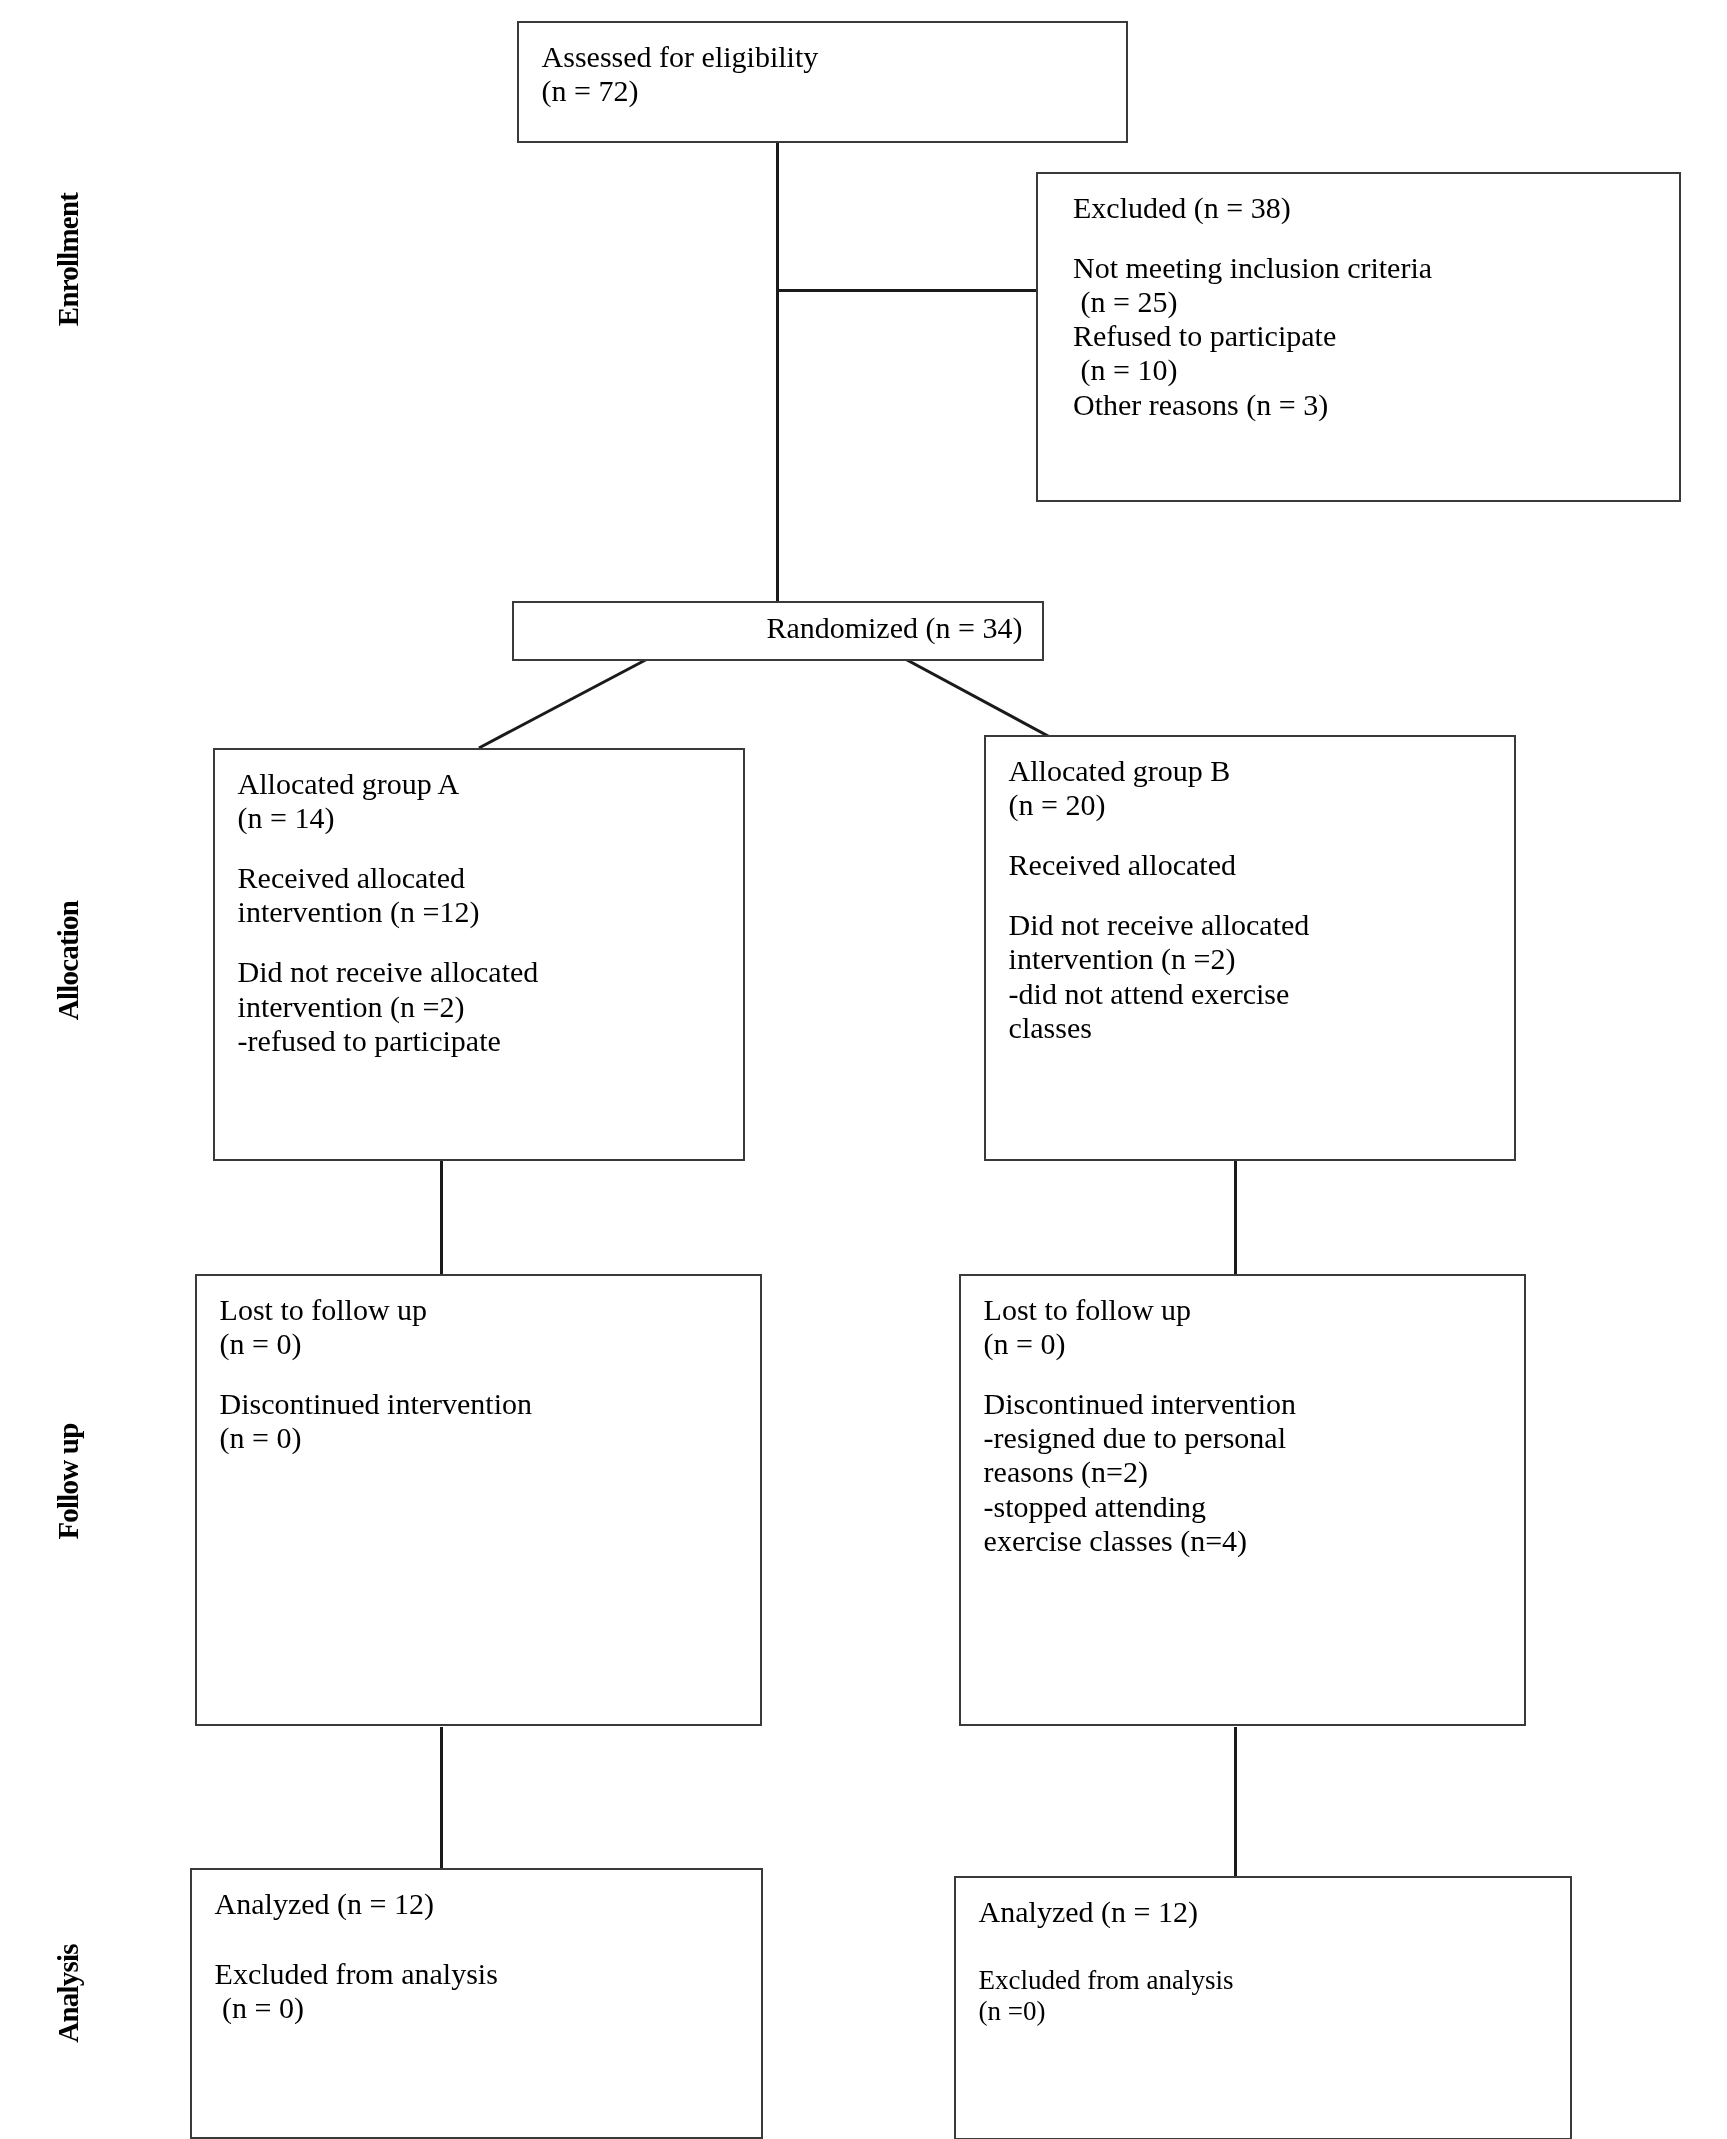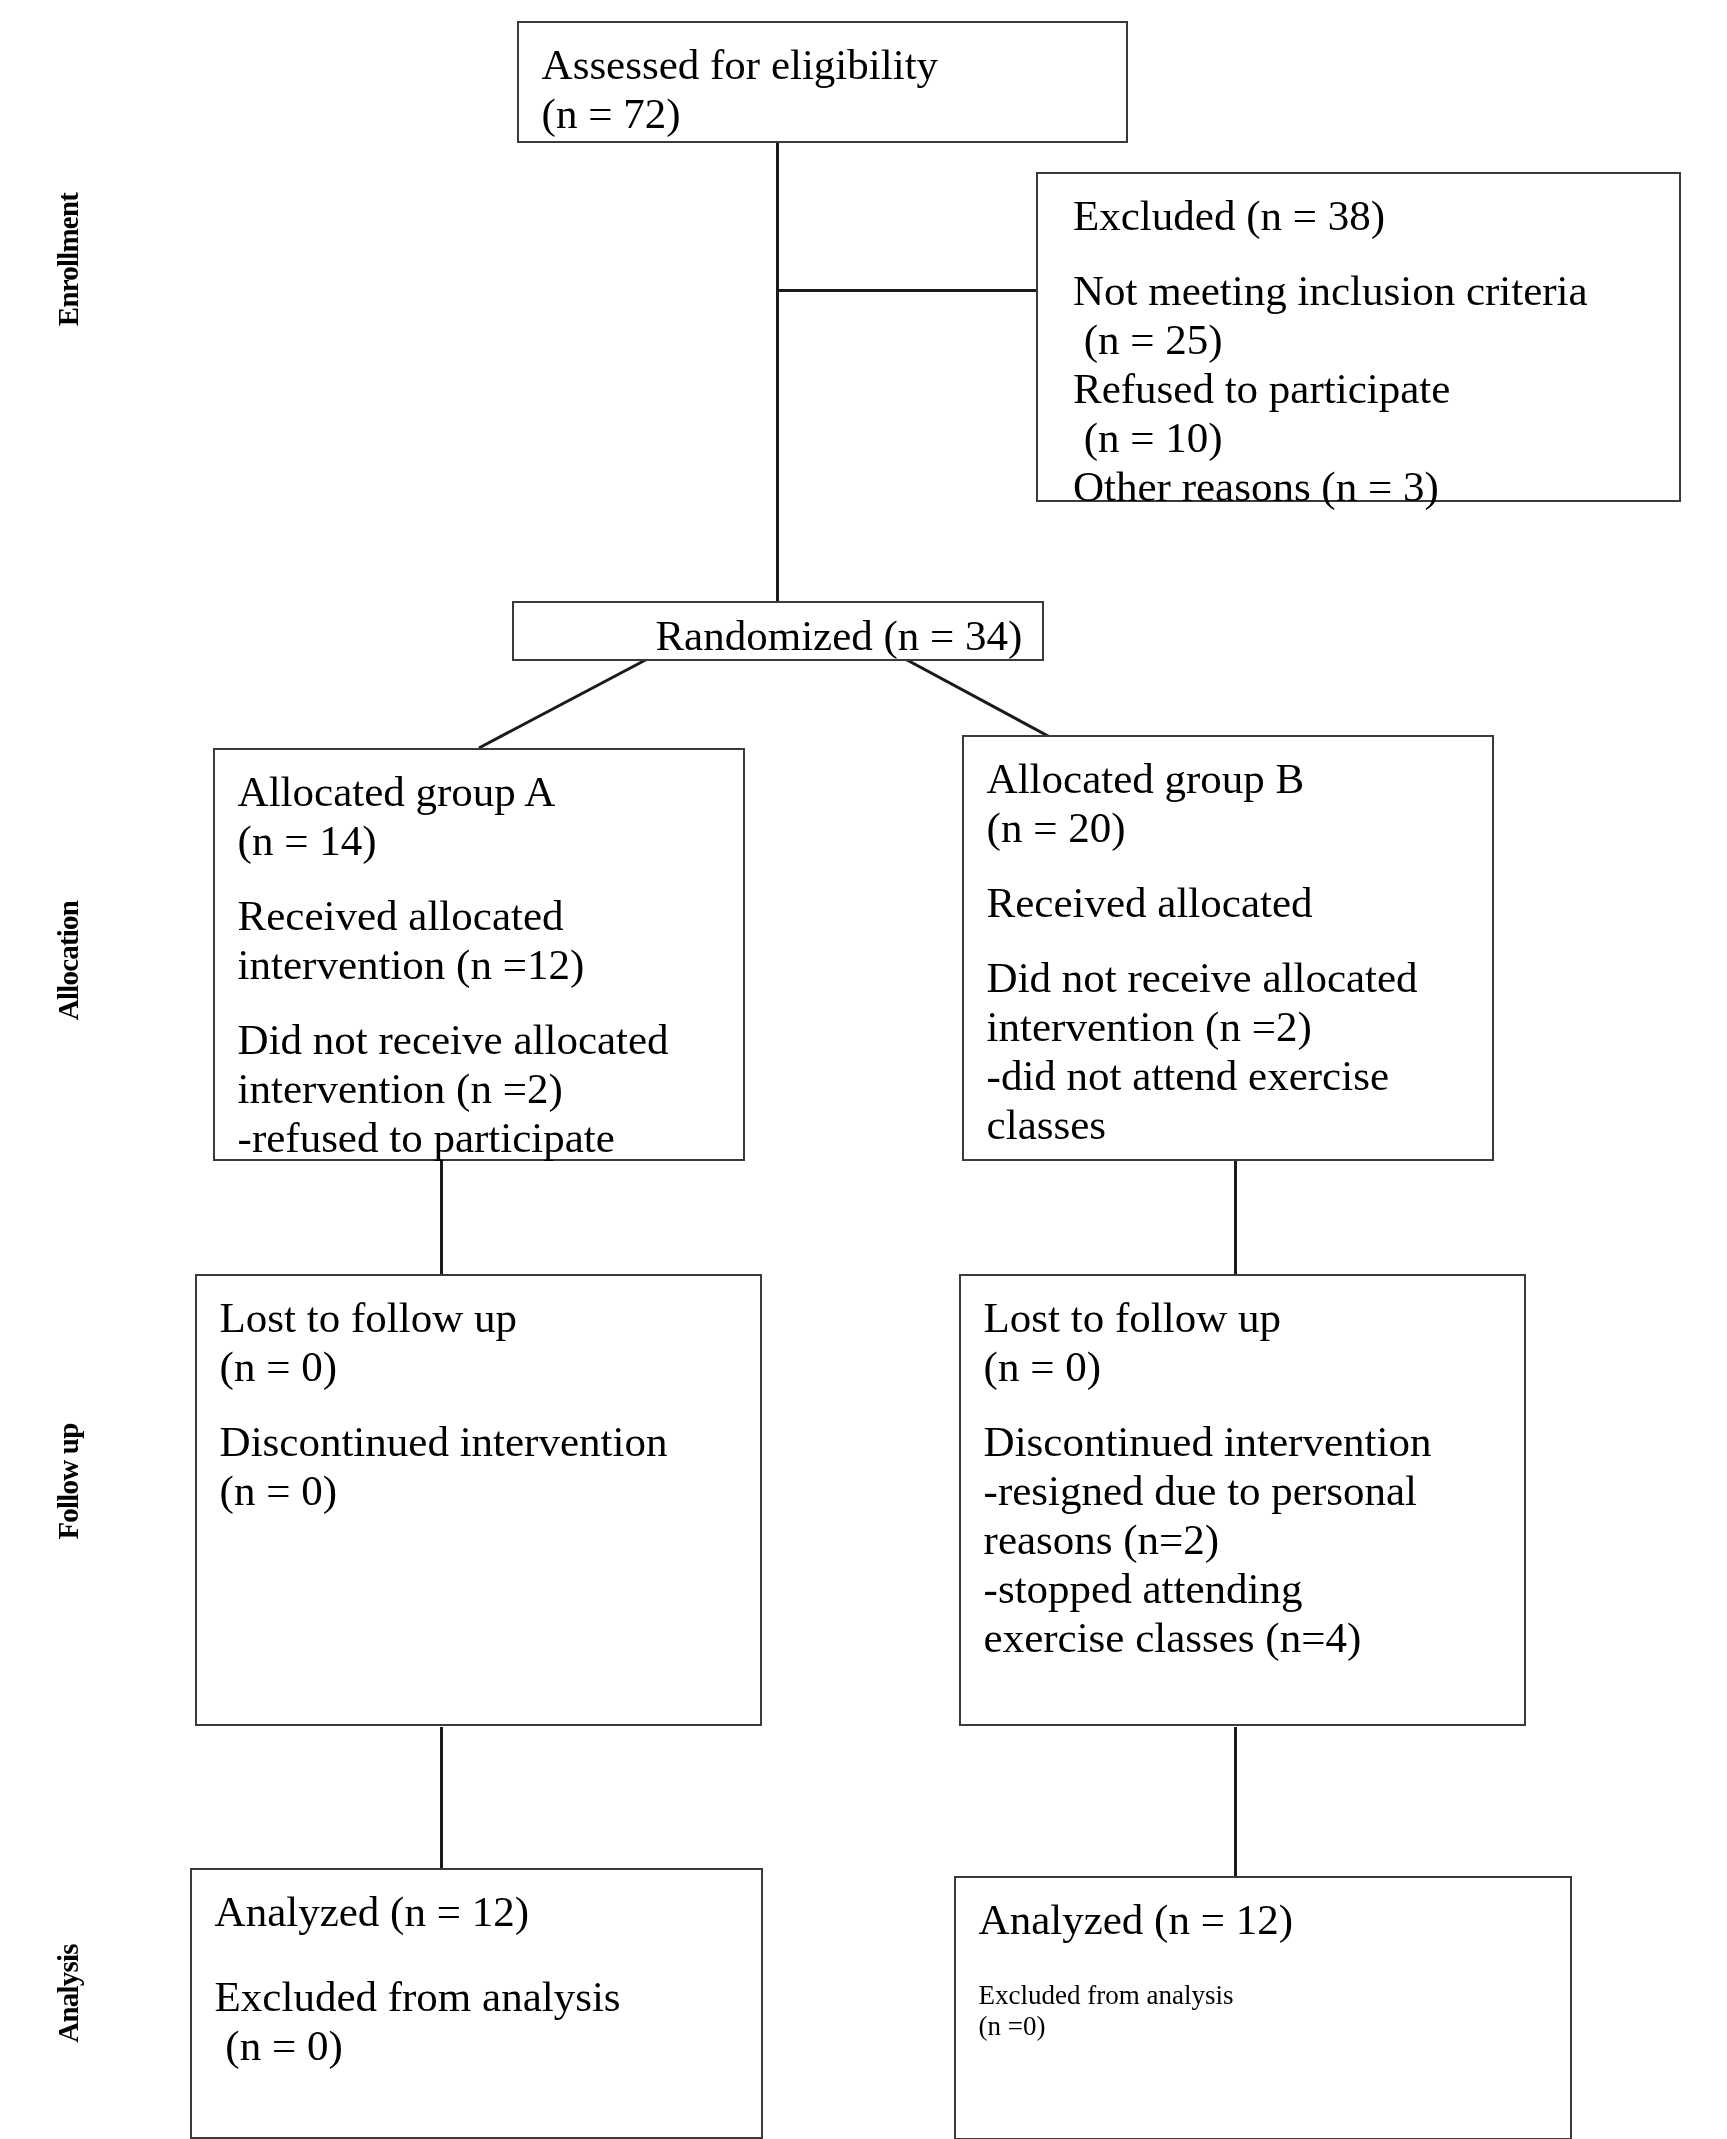--- a/index.html
+++ b/index.html
@@ -35,21 +35,21 @@
 
   
   .box {
     position: absolute;
     box-sizing: border-box;
     background: #ffffff;
     border: 2.3px solid #3a3a3a;
     padding: 16.6px 19.6px 13.6px 22.6px;
   }
   .box .line {
-    font-size: 43px;
+    font-size: 30px;
     line-height: 1.14;
     white-space: pre-wrap;
     color: #000;
   }
   .box .line.small {
     font-size: 27px;
     line-height: 1.16;
   }
   .box .gap {
     height: 26px;
@@ -139,21 +139,21 @@
     <div class="line">(n = 14)</div>
     <div class="gap"></div>
     <div class="line">Received allocated</div>
     <div class="line">intervention (n =12)</div>
     <div class="gap"></div>
     <div class="line">Did not receive allocated</div>
     <div class="line">intervention (n =2)</div>
     <div class="line">-refused to participate</div>
   </div>
 
-  <div class="box" style="left:962px; top:735px; width:532px; height:426px;">
+  <div class="box" style="left:984px; top:735px; width:532px; height:426px;">
     <div class="line">Allocated group B</div>
     <div class="line">(n = 20)</div>
     <div class="gap"></div>
     <div class="line">Received allocated</div>
     <div class="gap"></div>
     <div class="line">Did not receive allocated</div>
     <div class="line">intervention (n =2)</div>
     <div class="line">-did not attend exercise</div>
     <div class="line">classes</div>
   </div>

